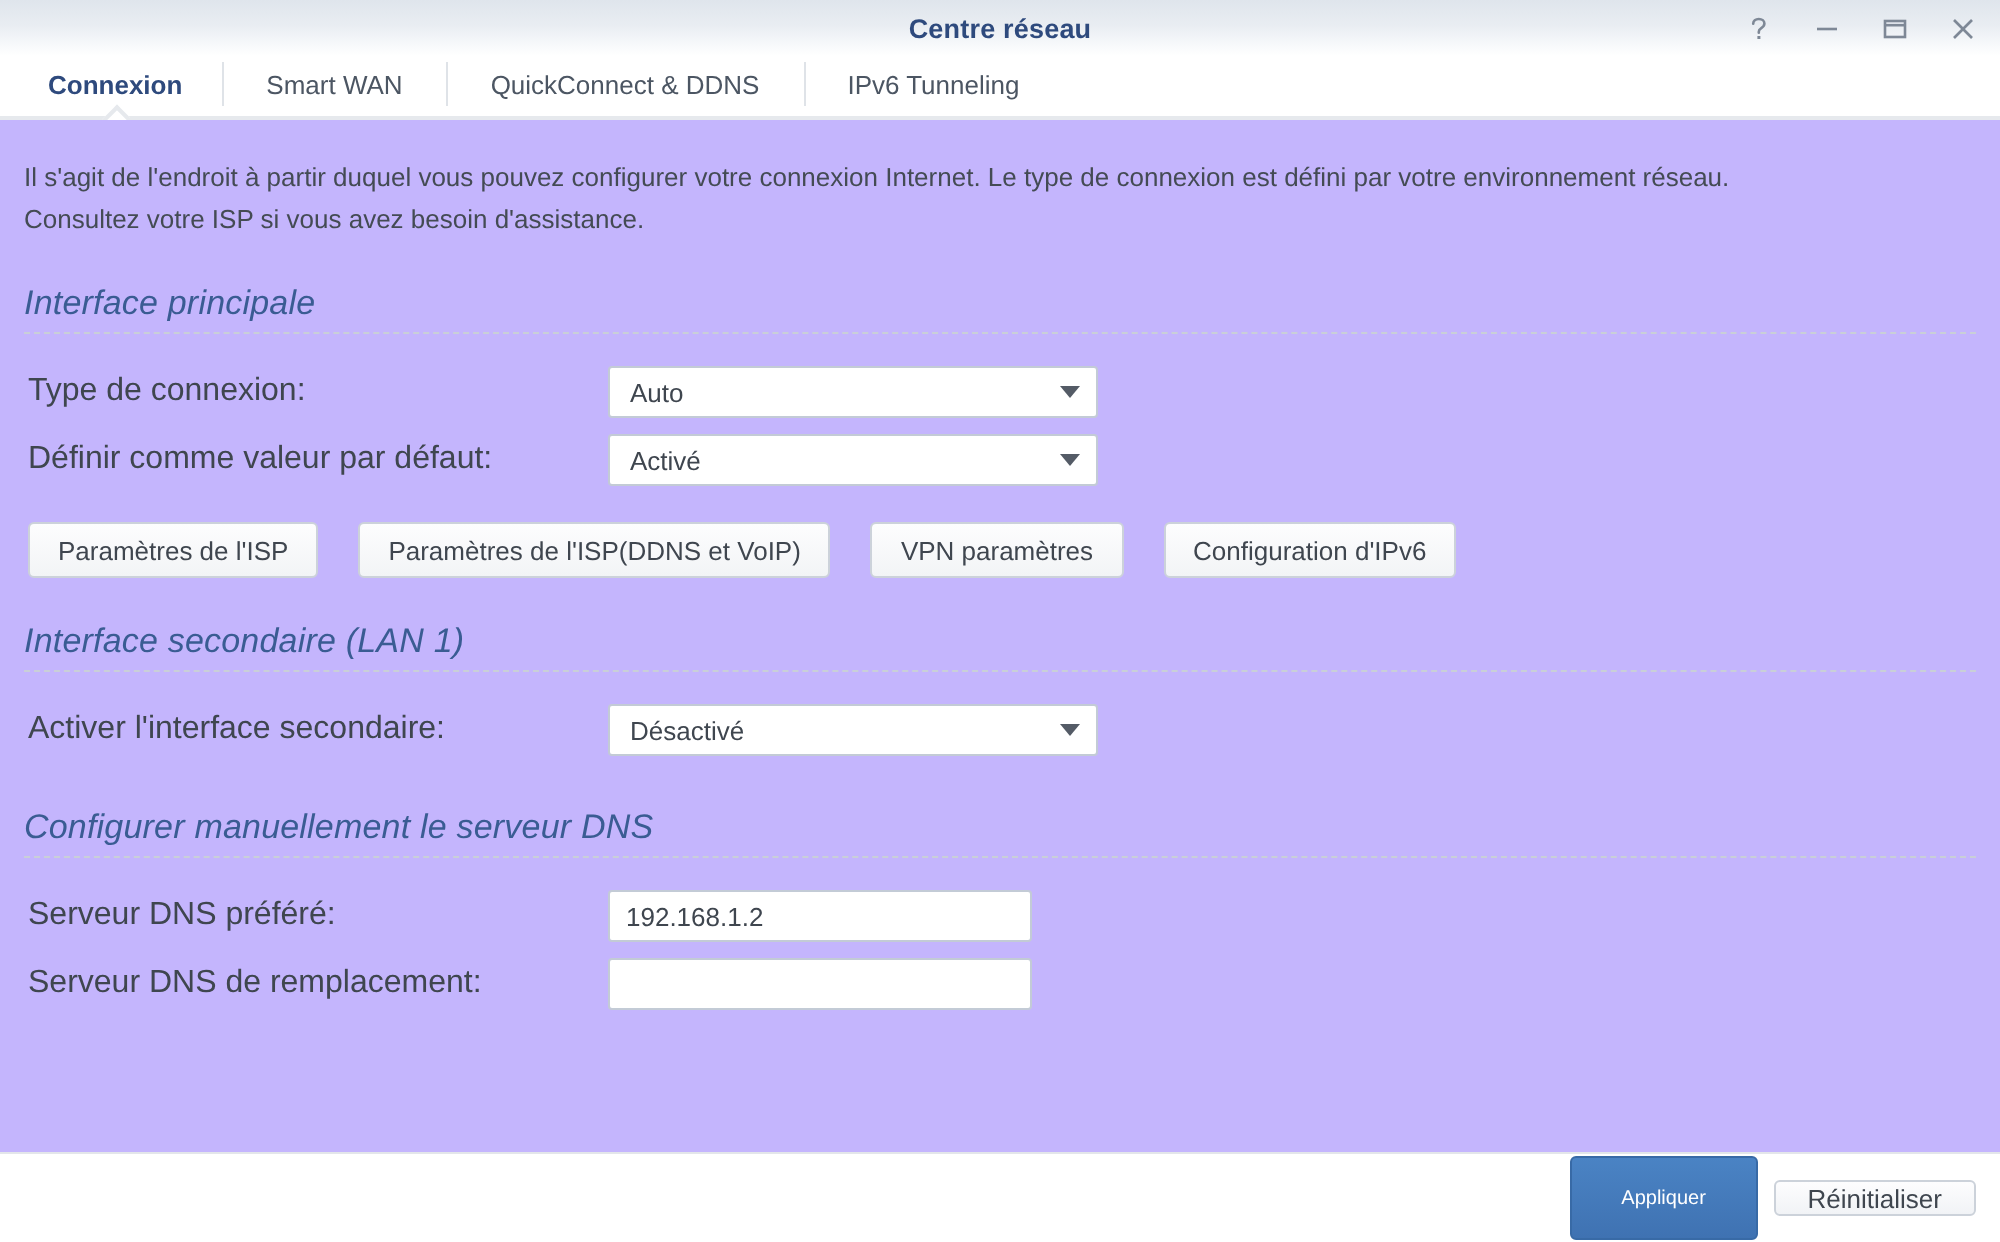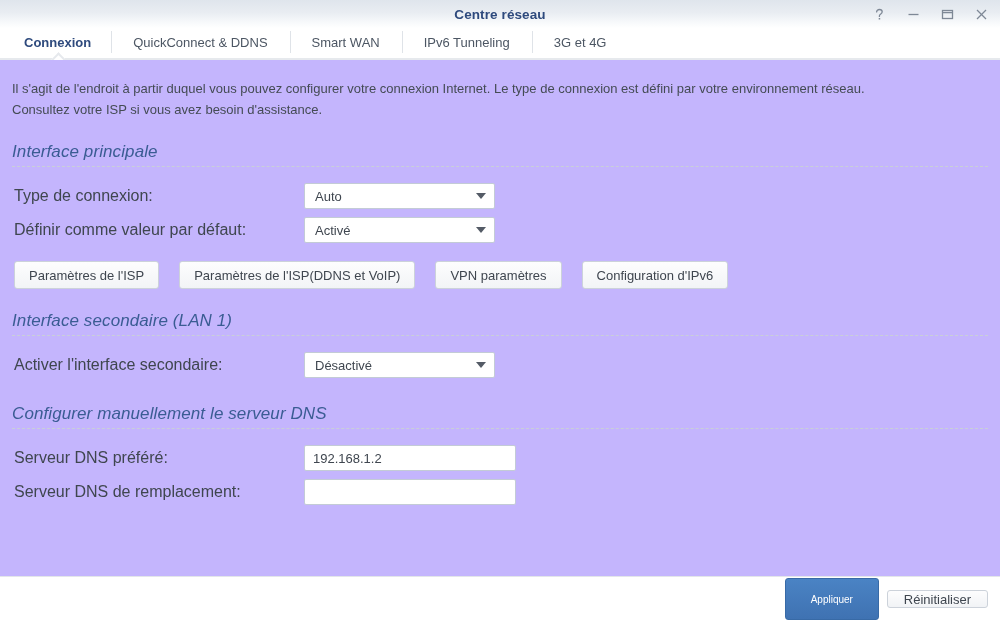--- a/index.html
+++ b/index.html
@@ -178,21 +178,21 @@
     width: 292px;
     flex: 0 0 292px;
     font-size: 16px;
     color: #3f464f;
     padding-left: 2px;
   }
 
   
   .select {
     position: relative;
-    width: 191px;
+    width: 245px;
     height: 26px;
     background: #ffffff;
     border: 1px solid #c3cbd6;
     border-radius: 2px;
     display: flex;
     align-items: center;
     cursor: pointer;
   }
   .select .value {
     font-size: 13px;
@@ -331,30 +331,27 @@
       </div>
     </div>
   </div>
 
   <div class="tabbar">
     <div class="tabs">
       <div class="tab active">
         <span>Connexion</span>
       </div>
       <div class="tab">
+        <span>Smart WAN</span>
+      </div>
+      <div class="tab">
         <span>QuickConnect &amp; DDNS</span>
-      </div>
-      <div class="tab">
-        <span>Smart WAN</span>
       </div>
       <div class="tab">
         <span>IPv6 Tunneling</span>
-      </div>
-      <div class="tab">
-        <span>3G et 4G</span>
       </div>
     </div>
     <div class="tabrule"></div>
     <div class="tab-notch"></div>
   </div>
 
   <div class="content">
 
     <p class="intro">Il s'agit de l'endroit à partir duquel vous pouvez configurer votre connexion Internet. Le type de connexion est défini par votre environnement réseau. Consultez votre ISP si vous avez besoin d'assistance.</p>
 

